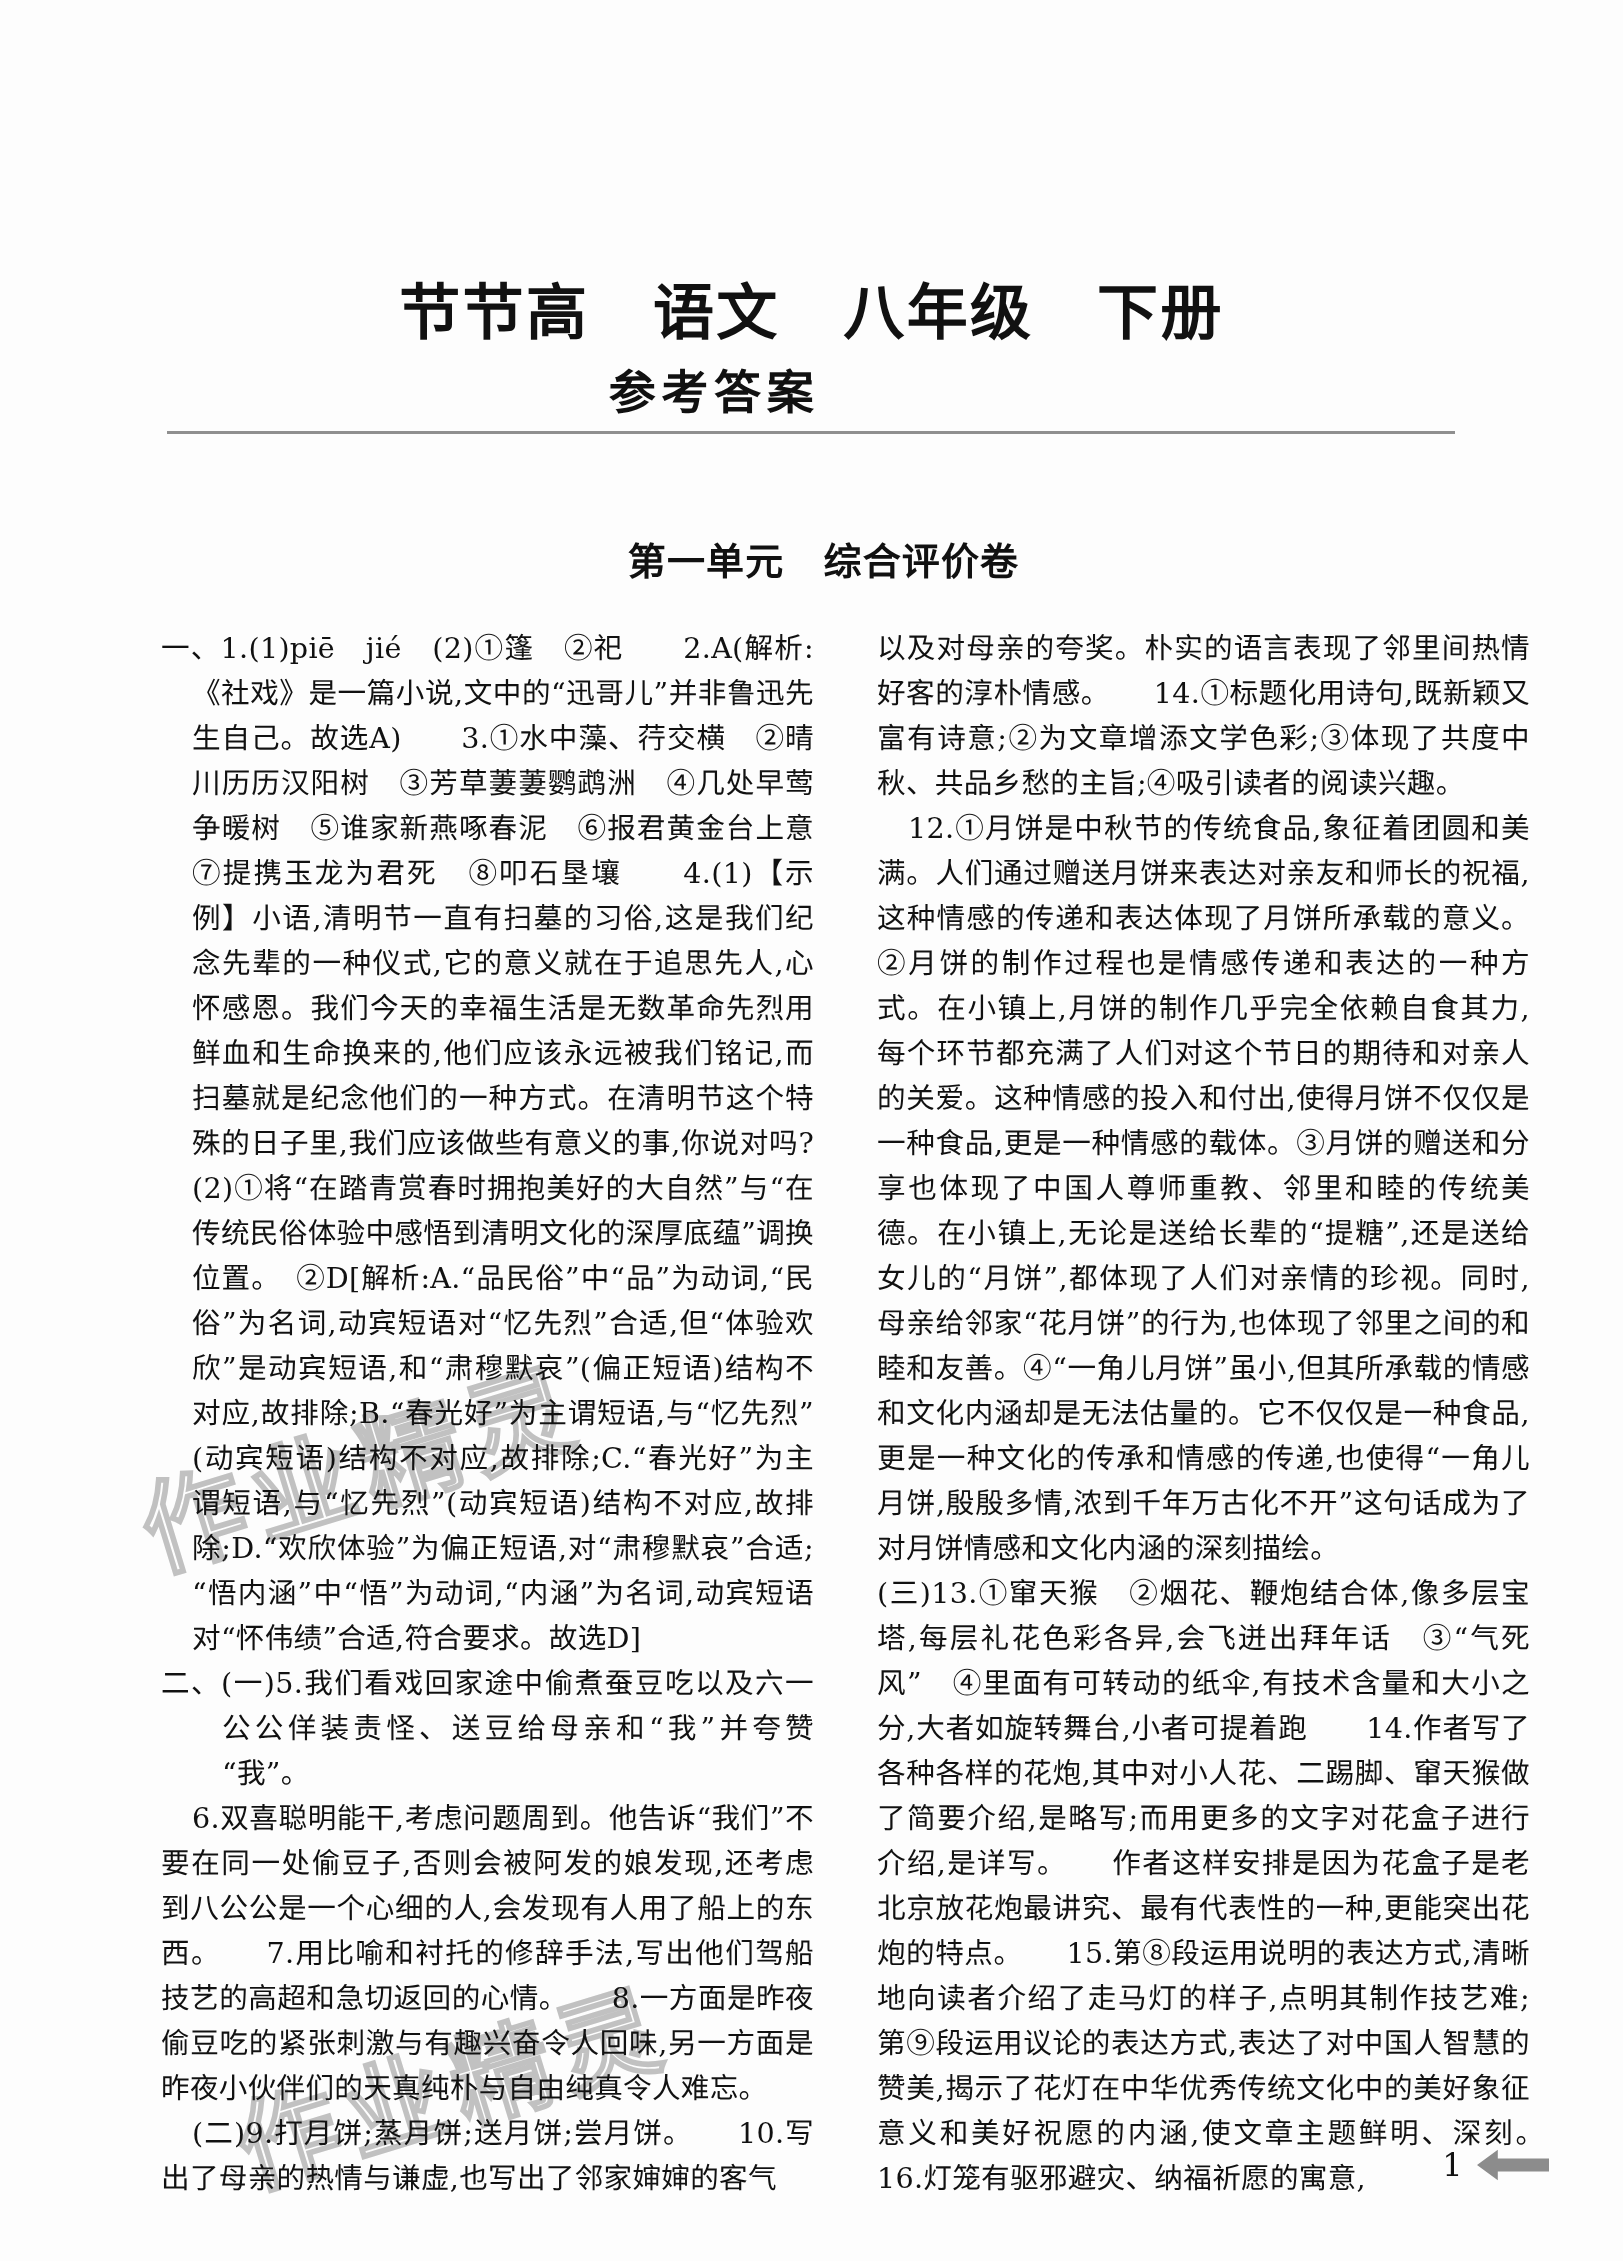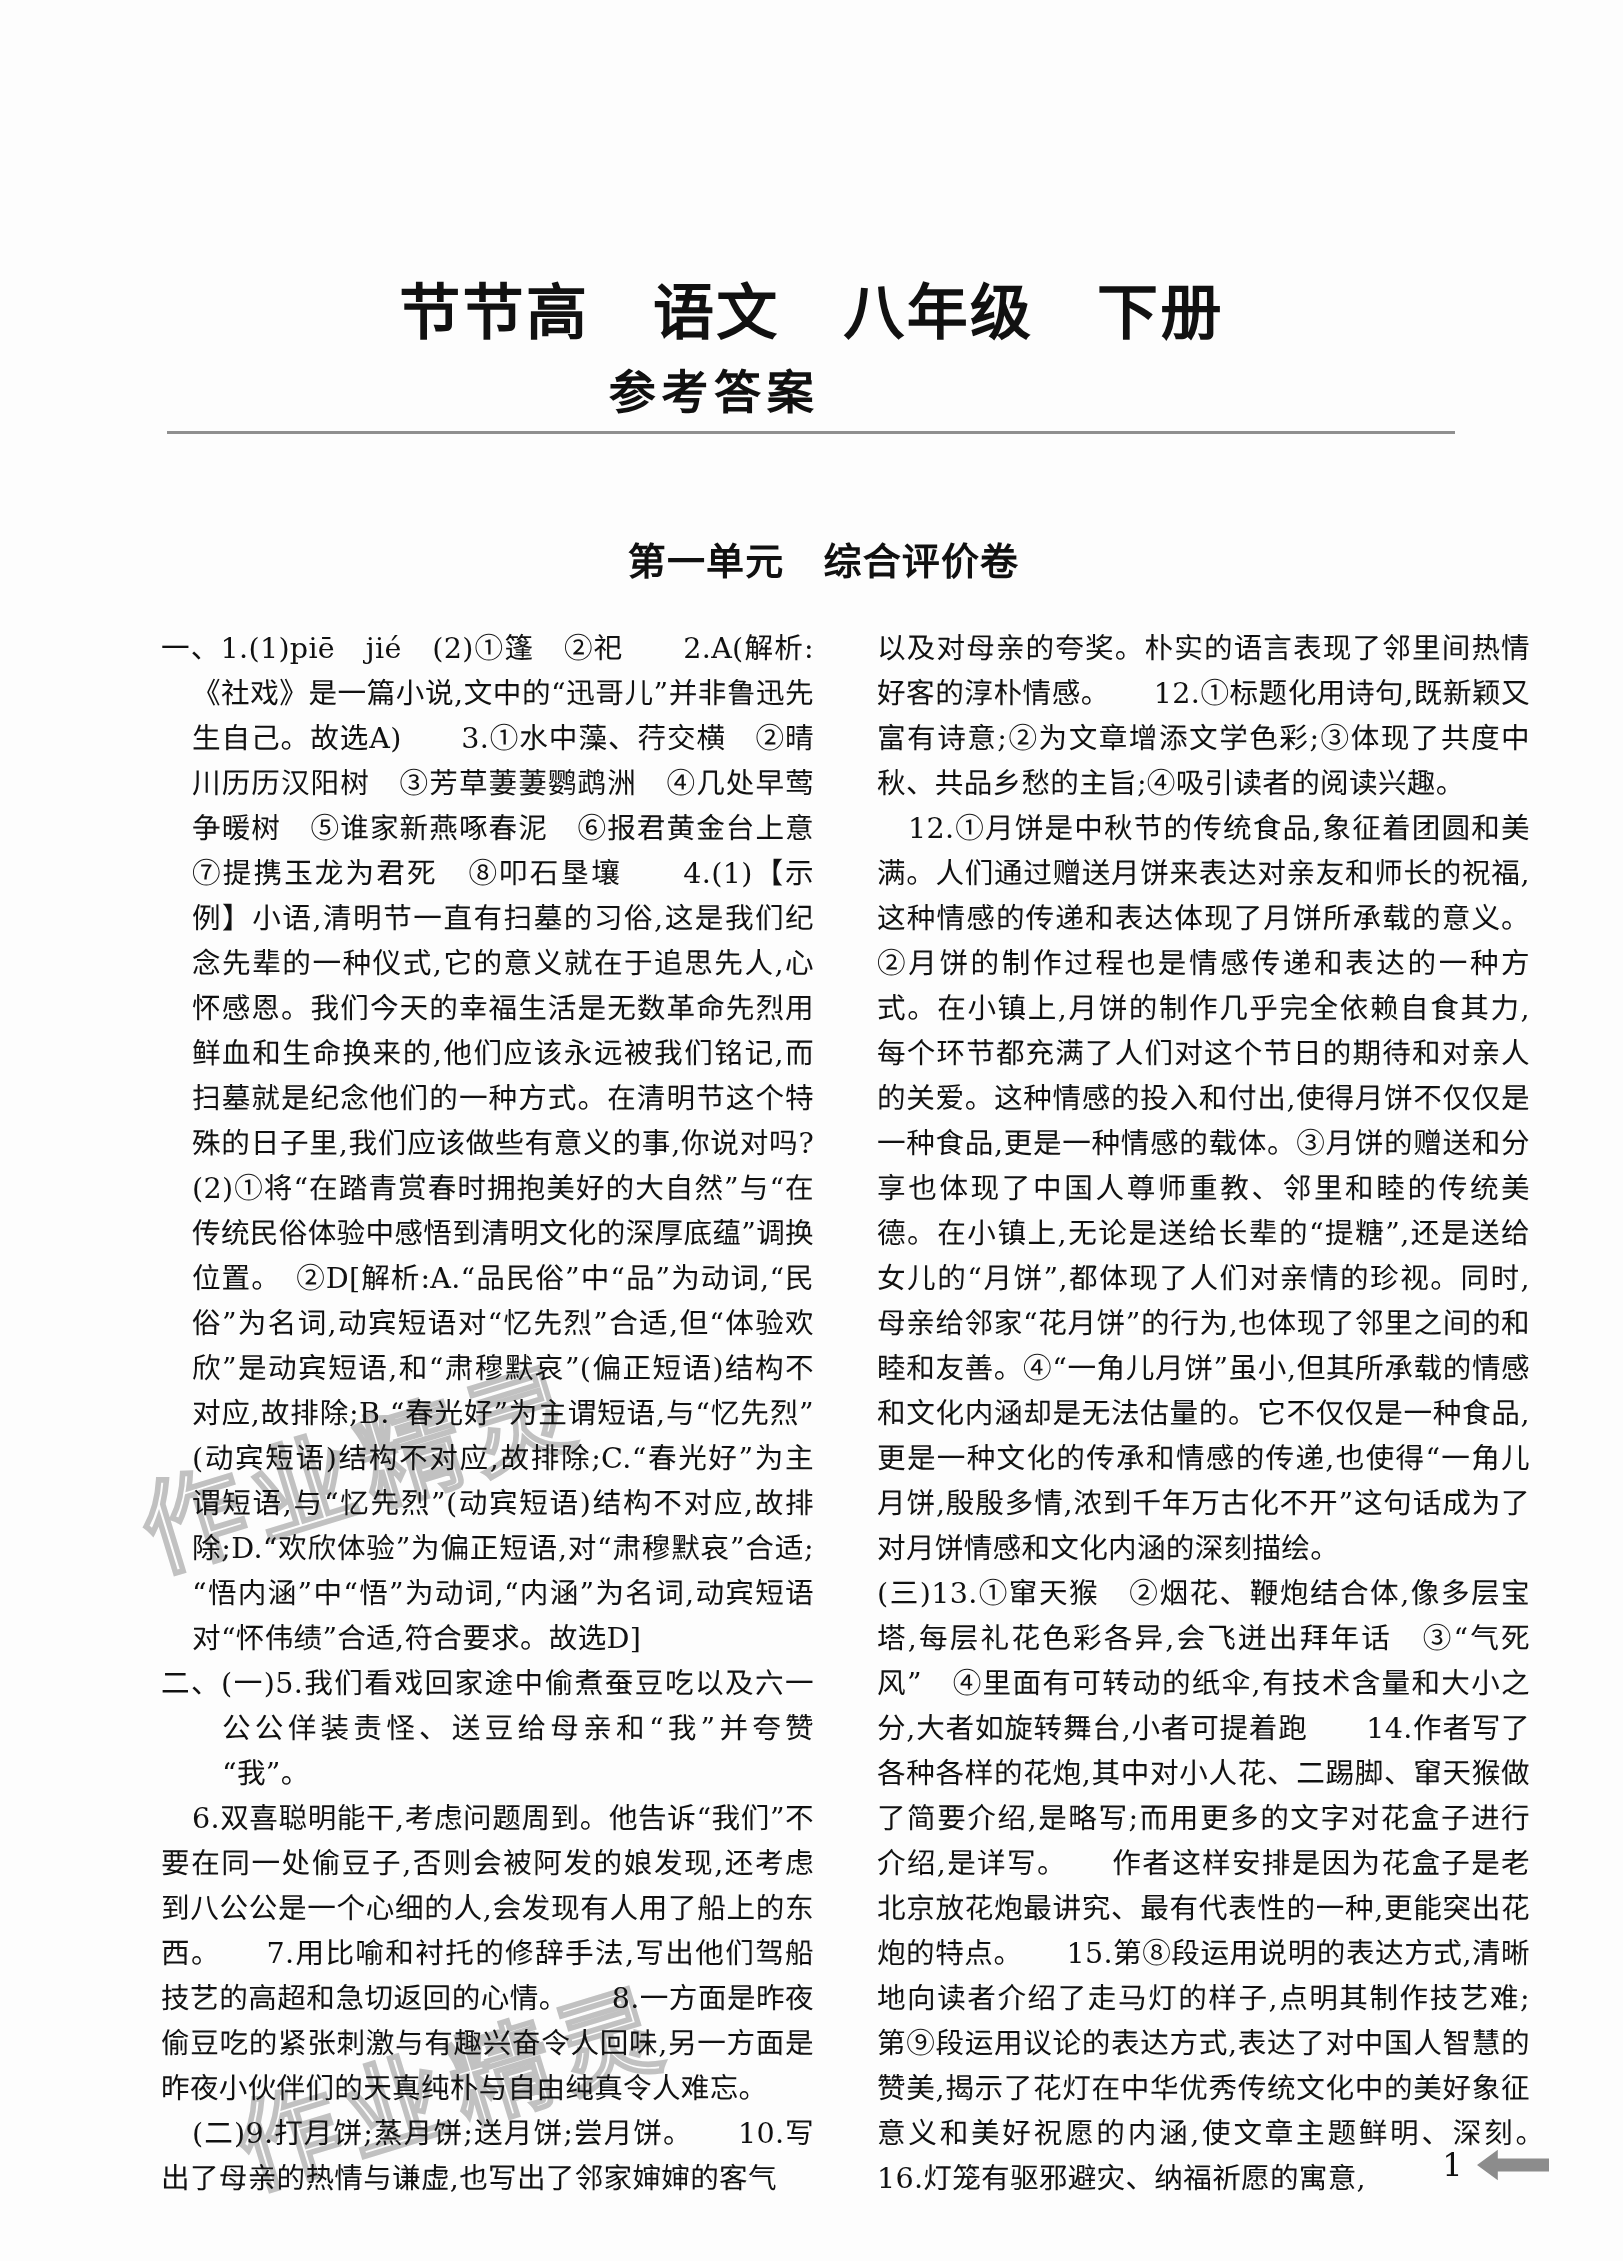--- a/index.html
+++ b/index.html
@@ -194,21 +194,21 @@
   <div class="section-heading">第一单元　综合评价卷</div>
 
   <div class="columns">
     <div class="col">
       <p class="para hang">一、1.(1)piē　jié　(2)①篷　②祀　　2.A(解析:《社戏》是一篇小说,文中的“迅哥儿”并非鲁迅先生自己。故选A)　　3.①水中藻、荇交横　②晴川历历汉阳树　③芳草萋萋鹦鹉洲　④几处早莺争暖树　⑤谁家新燕啄春泥　⑥报君黄金台上意　⑦提携玉龙为君死　⑧叩石垦壤　　4.(1)【示例】小语,清明节一直有扫墓的习俗,这是我们纪念先辈的一种仪式,它的意义就在于追思先人,心怀感恩。我们今天的幸福生活是无数革命先烈用鲜血和生命换来的,他们应该永远被我们铭记,而扫墓就是纪念他们的一种方式。在清明节这个特殊的日子里,我们应该做些有意义的事,你说对吗?　　(2)①将“在踏青赏春时拥抱美好的大自然”与“在传统民俗体验中感悟到清明文化的深厚底蕴”调换位置。　②D[解析:A.“品民俗”中“品”为动词,“民俗”为名词,动宾短语对“忆先烈”合适,但“体验欢欣”是动宾短语,和“肃穆默哀”(偏正短语)结构不对应,故排除;B.“春光好”为主谓短语,与“忆先烈”(动宾短语)结构不对应,故排除;C.“春光好”为主谓短语,与“忆先烈”(动宾短语)结构不对应,故排除;D.“欢欣体验”为偏正短语,对“肃穆默哀”合适;“悟内涵”中“悟”为动词,“内涵”为名词,动宾短语对“怀伟绩”合适,符合要求。故选D]</p>
       <p class="para hang2">二、(一)5.我们看戏回家途中偷煮蚕豆吃以及六一公公佯装责怪、送豆给母亲和“我”并夸赞“我”。</p>
       <p class="para indent">6.双喜聪明能干,考虑问题周到。他告诉“我们”不要在同一处偷豆子,否则会被阿发的娘发现,还考虑到八公公是一个心细的人,会发现有人用了船上的东西。　　7.用比喻和衬托的修辞手法,写出他们驾船技艺的高超和急切返回的心情。　　8.一方面是昨夜偷豆吃的紧张刺激与有趣兴奋令人回味,另一方面是昨夜小伙伴们的天真纯朴与自由纯真令人难忘。</p>
       <p class="para indent">(二)9.打月饼;蒸月饼;送月饼;尝月饼。　　10.写出了母亲的热情与谦虚,也写出了邻家婶婶的客气</p>
     </div>
     <div class="col">
-      <p class="para">以及对母亲的夸奖。朴实的语言表现了邻里间热情好客的淳朴情感。　　12.①标题化用诗句,既新颖又富有诗意;②为文章增添文学色彩;③体现了共度中秋、共品乡愁的主旨;④吸引读者的阅读兴趣。</p>
+      <p class="para">以及对母亲的夸奖。朴实的语言表现了邻里间热情好客的淳朴情感。　　14.①标题化用诗句,既新颖又富有诗意;②为文章增添文学色彩;③体现了共度中秋、共品乡愁的主旨;④吸引读者的阅读兴趣。</p>
       <p class="para indent">12.①月饼是中秋节的传统食品,象征着团圆和美满。人们通过赠送月饼来表达对亲友和师长的祝福,这种情感的传递和表达体现了月饼所承载的意义。②月饼的制作过程也是情感传递和表达的一种方式。在小镇上,月饼的制作几乎完全依赖自食其力,每个环节都充满了人们对这个节日的期待和对亲人的关爱。这种情感的投入和付出,使得月饼不仅仅是一种食品,更是一种情感的载体。③月饼的赠送和分享也体现了中国人尊师重教、邻里和睦的传统美德。在小镇上,无论是送给长辈的“提糖”,还是送给女儿的“月饼”,都体现了人们对亲情的珍视。同时,母亲给邻家“花月饼”的行为,也体现了邻里之间的和睦和友善。④“一角儿月饼”虽小,但其所承载的情感和文化内涵却是无法估量的。它不仅仅是一种食品,更是一种文化的传承和情感的传递,也使得“一角儿月饼,殷殷多情,浓到千年万古化不开”这句话成为了对月饼情感和文化内涵的深刻描绘。</p>
       <p class="para">(三)13.①窜天猴　②烟花、鞭炮结合体,像多层宝塔,每层礼花色彩各异,会飞迸出拜年话　③“气死风”　④里面有可转动的纸伞,有技术含量和大小之分,大者如旋转舞台,小者可提着跑　　14.作者写了各种各样的花炮,其中对小人花、二踢脚、窜天猴做了简要介绍,是略写;而用更多的文字对花盒子进行介绍,是详写。　　作者这样安排是因为花盒子是老北京放花炮最讲究、最有代表性的一种,更能突出花炮的特点。　　15.第⑧段运用说明的表达方式,清晰地向读者介绍了走马灯的样子,点明其制作技艺难;第⑨段运用议论的表达方式,表达了对中国人智慧的赞美,揭示了花灯在中华优秀传统文化中的美好象征意义和美好祝愿的内涵,使文章主题鲜明、深刻。　　16.灯笼有驱邪避灾、纳福祈愿的寓意,</p>
     </div>
   </div>
 
   <div class="footer">
     <span class="page-number">1</span>
     <span class="back-arrow">
       <svg viewBox="0 0 90 42" width="72" height="34" aria-hidden="true">
         <polygon points="0,21 26,2 26,13 90,13 90,29 26,29 26,40" fill="#8c8c8c"></polygon>

